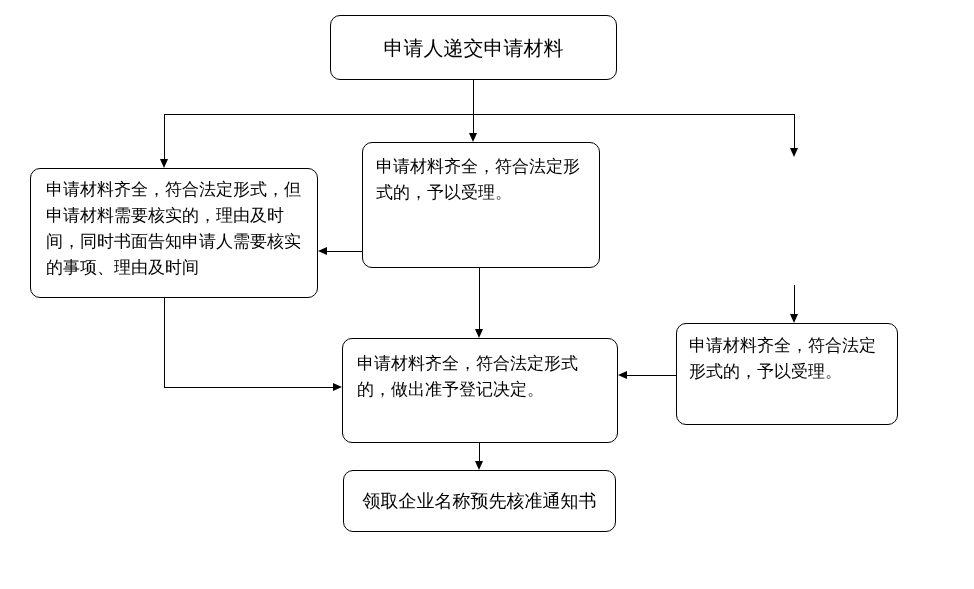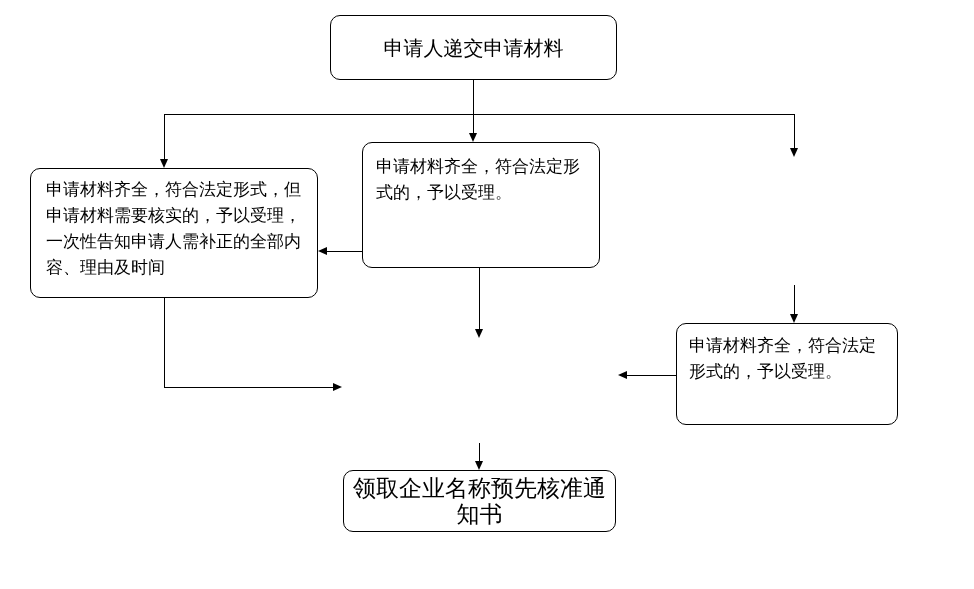--- a/index.html
+++ b/index.html
@@ -33,21 +33,21 @@
   .node.center-text {
     display: flex;
     align-items: center;
     justify-content: center;
     text-align: center;
   }
   .node.center-text .txt {
     padding: 0 8px;
   }
   .n-start { font-size: 20px; }
-  .n-finish { font-size: 23px; }
+  .n-finish { font-size: 18px; }
   .hline {
     position: absolute;
     height: 0;
     border-top: 1px solid #000000;
   }
   .vline {
     position: absolute;
     width: 0;
     border-left: 1px solid #000000;
   }
@@ -75,32 +75,35 @@
 </head>
 <body>
 
 <div class="canvas">
 
   <div class="node n-start center-text" style="left:330px; top:15px; width:287px; height:65px;">
     <span class="txt">申请人递交申请材料</span>
   </div>
 
   <div class="node" style="left:30px; top:168px; width:288px; height:130px;">
-    <span class="txt" style="padding:8px 16px 0 15px;">申请材料齐全，符合法定形式，但申请材料需要核实的，予以受理，一次性告知申请人需补正的全部内容、理由及时间</span>
+    <span class="txt" style="padding:8px 16px 0 15px;">申请材料齐全，符合法定形式，但申请材料需要核实的，理由及时间，同时书面告知申请人需要核实的事项、理由及时间</span>
   </div>
 
   <div class="node" style="left:362px; top:142px; width:238px; height:126px;">
     <span class="txt" style="padding:11px 8px 0 13px;">申请材料齐全，符合法定形式的，予以受理。</span>
   </div>
 
 
   <div class="node" style="left:676px; top:323px; width:222px; height:102px;">
     <span class="txt" style="padding:9px 10px 0 12px;">申请材料齐全，符合法定形式的，予以受理。</span>
   </div>
 
+  <div class="node" style="left:342px; top:338px; width:276px; height:105px;">
+    <span class="txt" style="padding:12px 12px 0 14px;">申请材料齐全，符合法定形式的，做出准予登记决定。</span>
+  </div>
 
   <div class="node n-finish center-text" style="left:343px; top:470px; width:273px; height:62px;">
     <span class="txt">领取企业名称预先核准通知书</span>
   </div>
 
   <div class="vline" style="left:473px; top:80px; height:34px;"></div>
   <div class="hline" style="left:164px; top:114px; width:631px;"></div>
 
   <div class="vline" style="left:164px; top:114px; height:46px;"></div>
   <div class="arr down" style="left:160px; top:159px;"></div>

